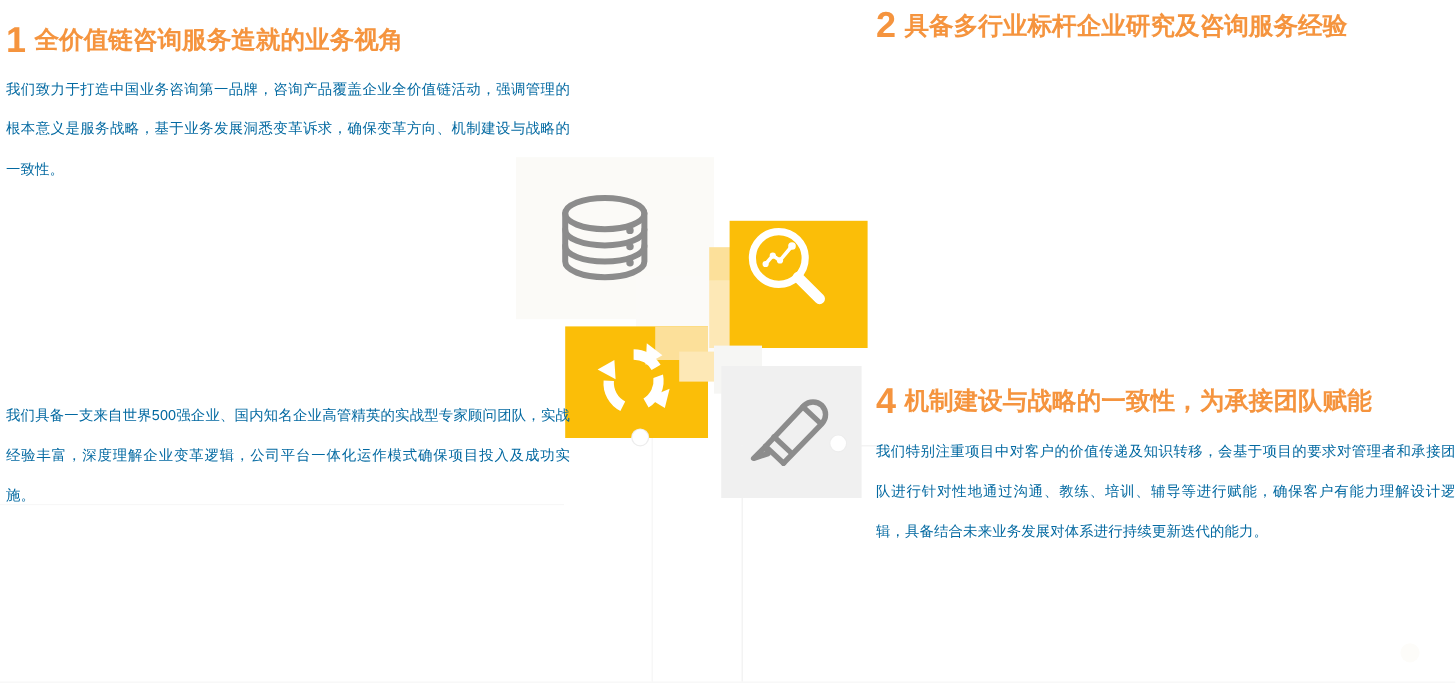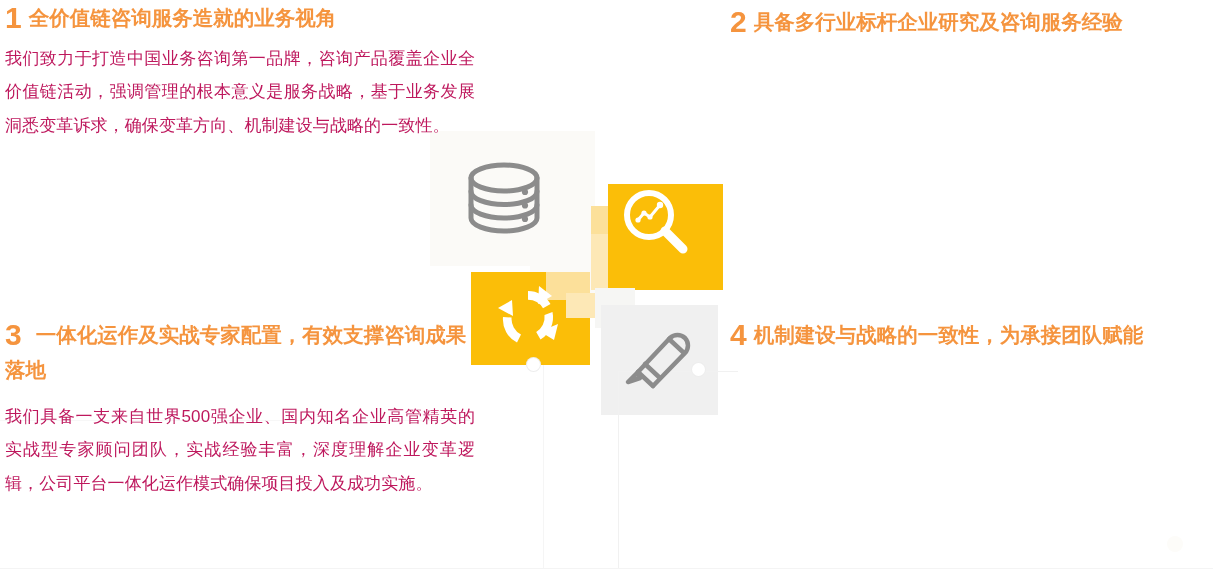--- a/index.html
+++ b/index.html
@@ -51,21 +51,21 @@
   .icon-db      { left: 464px; top: 160px; }
   .icon-search  { left: 620px; top: 186px; }
   .icon-recycle { left: 494px; top: 283px; }
   .icon-pencil  { left: 620px; top: 320px; }
 
   
   .col { position: absolute; }
   .col-left  { left: 5px;   width: 480px; }
   .col-right { left: 730px; width: 485px; }
 
-  .blk-1 { top: 0; }
+  .blk-1 { top: 16px; }
   .blk-2 { top: 4px; }
   .blk-3 { top: 317px; }
   .blk-4 { top: 317px; }
 
   .head {
     color: #F5943E;
     font-weight: bold;
     font-size: 20.5px;
     line-height: 35px;
     white-space: nowrap;
@@ -77,22 +77,22 @@
     color: #F5943E;
     line-height: 1;
     vertical-align: -3px;
     letter-spacing: 0px;
     margin-right: 7px;
     font-family: "Liberation Sans", "DejaVu Sans", sans-serif;
   }
   .num.gap { margin-right: 14px; }
 
   .body-txt {
-    color: #be185d;
-    font-size: 17px;
+    color: #0369a1;
+    font-size: 12px;
     line-height: 33.3px;
     letter-spacing: 0.1px;
     margin-top: 7px;
     text-align: justify;
     text-justify: inter-ideograph;
   }
   .w-left  { width: 470px; }
   .w-right { width: 483px; }
 
   .blk-3 .body-txt { margin-top: 13px; }
@@ -176,25 +176,23 @@
     <div class="body-txt w-left">我们致力于打造中国业务咨询第一品牌，咨询产品覆盖企业全价值链活动，强调管理的根本意义是服务战略，基于业务发展洞悉变革诉求，确保变革方向、机制建设与战略的一致性。</div>
   </div>
 
   <div class="col col-right blk-2">
     <div class="head">
       <span class="num">2</span><span>具备多行业标杆企业研究及咨询服务经验</span>
     </div>
   </div>
 
   <div class="col col-left blk-3">
-    <div class="head wrap">
-      <span class="num gap">3</span><span>一体化运作及实战专家配置，有效支撑咨询成果落地</span>
-    </div>
     <div class="body-txt w-left">我们具备一支来自世界500强企业、国内知名企业高管精英的实战型专家顾问团队，实战经验丰富，深度理解企业变革逻辑，公司平台一体化运作模式确保项目投入及成功实施。</div>
   </div>
 
   <div class="col col-right blk-4">
     <div class="head">
       <span class="num">4</span><span>机制建设与战略的一致性，为承接团队赋能</span>
     </div>
+    <div class="body-txt w-right">我们特别注重项目中对客户的价值传递及知识转移，会基于项目的要求对管理者和承接团队进行针对性地通过沟通、教练、培训、辅导等进行赋能，确保客户有能力理解设计逻辑，具备结合未来业务发展对体系进行持续更新迭代的能力。</div>
   </div>
 
 </div>
 
 </body></html>

